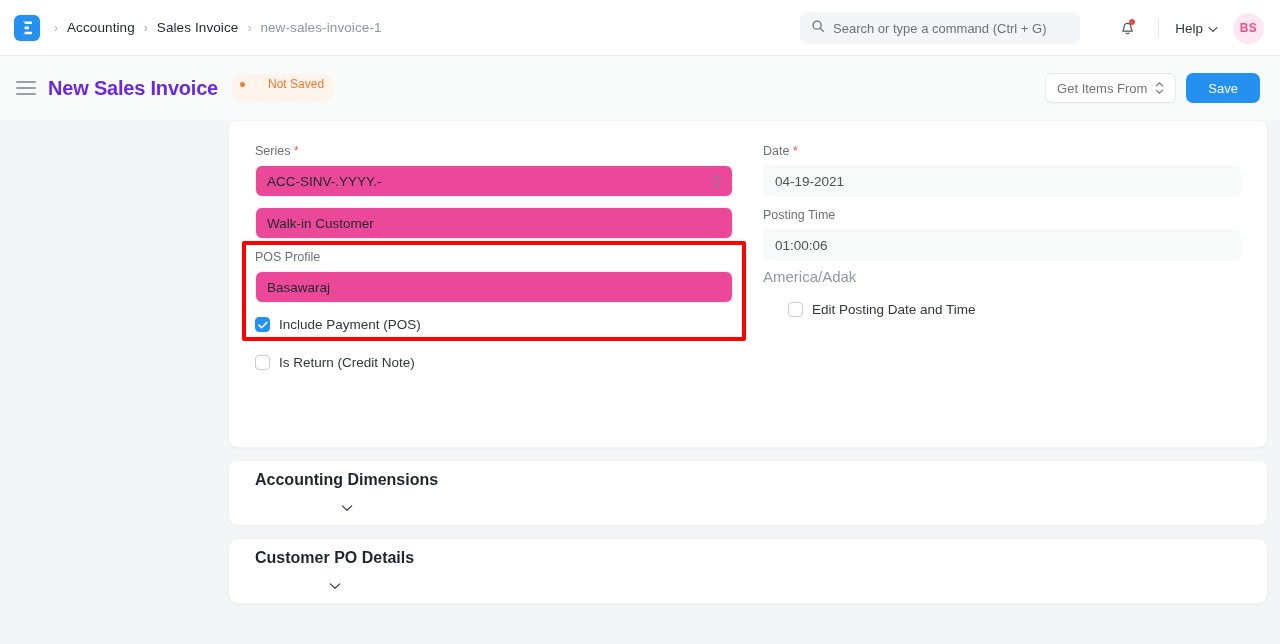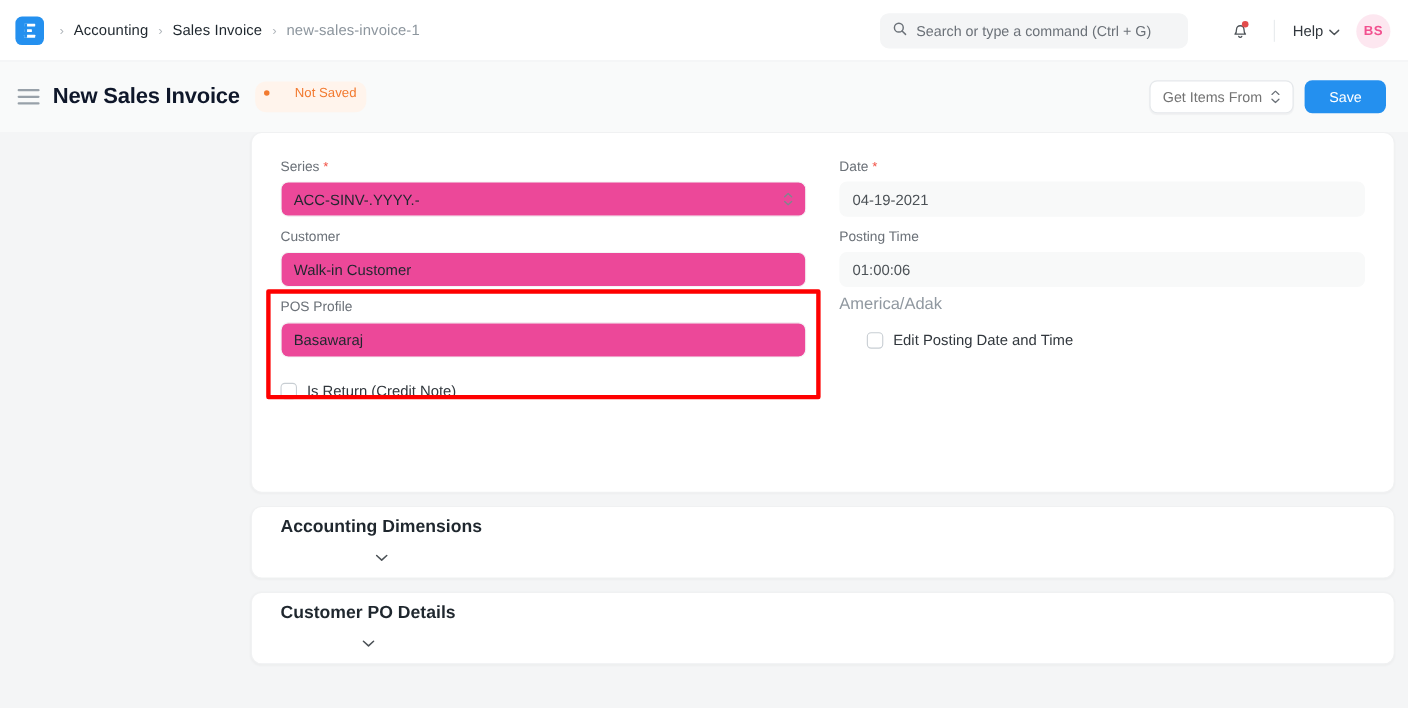--- a/index.html
+++ b/index.html
@@ -113,21 +113,21 @@
     position: relative;
   }
   .hamburger {
     width: 24px; height: 24px;
     display: flex; flex-direction: column; justify-content: center; gap: 4px;
     padding: 0 2px;
   }
   .hamburger span { display:block; height: 2px; background: #98a1a9; border-radius: 2px; }
 
   .page-title {
-    font-size: 20px; font-weight: bold; color: #0f172a;
+    font-size: 20px; font-weight: bold; color: #6d28d9;
     margin-left: 10px; letter-spacing: -.2px;
   }
   .badge-notsaved {
     margin-left: 14px;
     background: #fff4ec;
     color: #f27a30;
     font-size: 12px;
     border-radius: 10px;
     padding: 4px 9px 12px 8px;
     display: flex; align-items: center; gap: 23px;
@@ -349,36 +349,43 @@
                 <path d="M1.2 4.6L5 1 8.8 4.6" stroke-linecap="round" stroke-linejoin="round"></path>
               </svg>
               <svg width="9" height="5" viewBox="0 0 10 6" fill="none" stroke="#7f868d" stroke-width="1.5">
                 <path d="M1.2 1.4L5 5 8.8 1.4" stroke-linecap="round" stroke-linejoin="round"></path>
               </svg>
             </span>
           </div>
         </div>
 
         <div class="field">
-          <label class="field-label">Customer</label>
           <div class="control">
             <span>Walk-in Customer</span>
           </div>
         </div>
 
         <div class="pos-group">
           <div class="annotation-box" style="left:-13px; top:-8px; width:504px; height:100px;"></div>
 
           <div class="field" style="margin-bottom:0;">
             <label class="field-label">POS Profile</label>
             <div class="control">
               <span>Basawaraj</span>
             </div>
           </div>
 
+          <div class="checkrow">
+            <span class="cbox checked">
+              <svg width="10" height="8" viewBox="0 0 11 9" fill="none" stroke="#ffffff" stroke-width="1.8">
+                <path d="M1 4.6L4 7.6 10 1.4" stroke-linecap="round" stroke-linejoin="round"></path>
+              </svg>
+            </span>
+            <span class="check-label">Include Payment (POS)</span>
+          </div>
         </div>
 
         <div class="checkrow" style="margin-top:23px;">
           <span class="cbox"></span>
           <span class="check-label">Is Return (Credit Note)</span>
         </div>
       </div>
 
       <div class="col">
 

